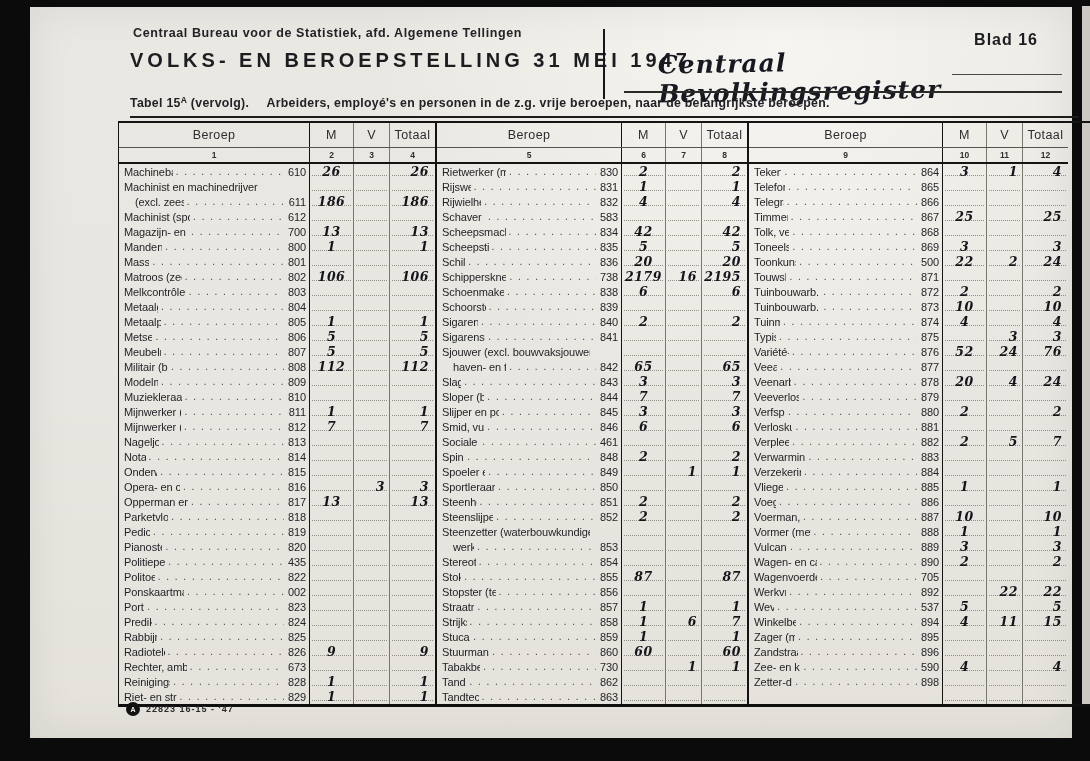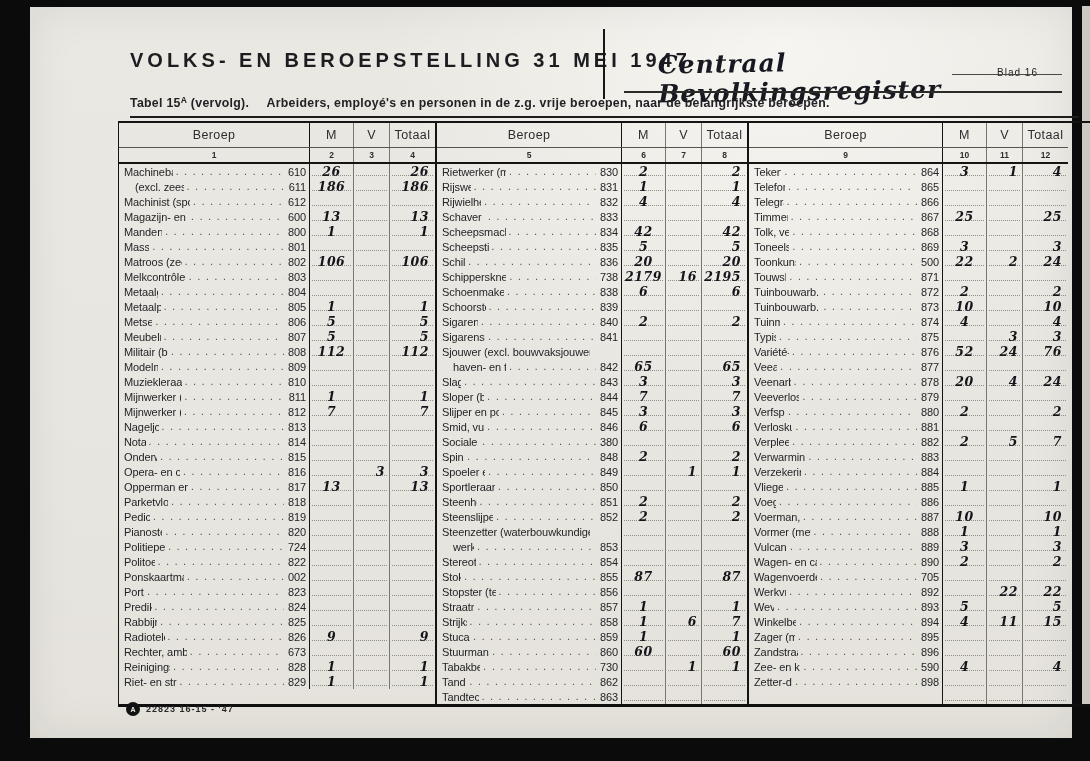--- a/index.html
+++ b/index.html
@@ -12,22 +12,22 @@
              radial-gradient(ellipse at 72% 5%, #f6f5f1 0%, rgba(246,245,241,0) 38%),
              linear-gradient(180deg,#eae8e2 0%,#e8e6e0 55%,#e4e2db 100%);
            box-shadow: inset 0 0 45px rgba(0,0,0,0.07); }
 
   
   .agency { position:absolute; left:103px; top:19px; font-size:12.5px; font-weight:700;
             letter-spacing:0.6px; color:#232327; }
   .doc-title { position:absolute; left:100px; top:42px; font-size:20px; font-weight:700;
                letter-spacing:4px; color:#1d1d21; }
   .hdr-divider { position:absolute; left:573px; top:22px; width:2px; height:70px; background:#161616; }
-  .blad { position:absolute; right:34px; top:24px; font-size:10px; font-weight:400;
-          letter-spacing:1px; color:#1d1d21;margin-top:36px; }
+  .blad { position:absolute; right:34px; top:24px; font-size:16px; font-weight:700;
+          letter-spacing:1px; color:#1d1d21; }
   .script-title { position:absolute; left:628px; top:40px; font-family:"DejaVu Serif", serif;
                   font-style:italic; font-weight:700; font-size:25px; letter-spacing:1px;
                   color:#181820; transform:rotate(-1deg); }
   .hw-line-a { position:absolute; left:922px; top:67px; width:110px; height:1px; background:#4a4a46; }
   .hw-line-b { position:absolute; left:594px; top:84px; width:438px; height:2px; background:#2a2a28; }
 
   .caption { position:absolute; left:100px; top:88px; width:949px; font-size:12.3px; font-weight:700;
              color:#222226; border-bottom:2px solid #1c1c1a; padding-bottom:6px; letter-spacing:0.3px; }
   .caption .cap-label { margin-right:14px; }
   .caption .sup { font-size:8.5px; vertical-align:4px; }
@@ -79,20 +79,21 @@
           display:flex; align-items:center; justify-content:center; font-size:7px; font-weight:700; }
   .print-code { font-size:9px; font-weight:700; letter-spacing:1px; color:#2a2a2a; }
 </style>
 </head>
 <body>
 
 <div class="stage">
   <div class="right-strip"></div>
   <div class="paper">
 
+    <div class="agency">Centraal Bureau voor de Statistiek, afd. Algemene Tellingen</div>
     <div class="doc-title">VOLKS- EN BEROEPSTELLING 31 MEI 1947</div>
     <div class="hdr-divider"></div>
     <div class="blad">Blad 16</div>
     <div class="script-title">Centraal Bevolkingsregister</div>
     <div class="hw-line-a"></div>
     <div class="hw-line-b"></div>
 
     <div class="caption">
       <span class="cap-label"><span>Tabel 15</span><span class="sup">A</span><span> (vervolg).</span></span>
       <span>Arbeiders, employé's en personen in de z.g. vrije beroepen, naar de belangrijkste beroepen.</span>
@@ -122,20 +123,36 @@
               <span class="hw">26</span>
             </div>
             <div class="vcell vv vln">
               <span class="hw"></span>
             </div>
             <div class="vcell tt vln">
               <span class="hw">26</span>
             </div>
           </div>
           <div class="brow">
+            <div class="ncell">
+              <span class="nm">Machinist en machinedrijver</span>
+              <span class="leader off"></span>
+              <span class="code"></span>
+            </div>
+            <div class="vcell mm vlk">
+              <span class="hw"></span>
+            </div>
+            <div class="vcell vv vln">
+              <span class="hw"></span>
+            </div>
+            <div class="vcell tt vln">
+              <span class="hw"></span>
+            </div>
+          </div>
+          <div class="brow">
             <div class="ncell ind">
               <span class="nm">(excl. zeescheepvaart)</span>
               <span class="leader"></span>
               <span class="code">611</span>
             </div>
             <div class="vcell mm vlk">
               <span class="hw">186</span>
             </div>
             <div class="vcell vv vln">
               <span class="hw"></span>
@@ -157,21 +174,21 @@
               <span class="hw"></span>
             </div>
             <div class="vcell tt vln">
               <span class="hw"></span>
             </div>
           </div>
           <div class="brow">
             <div class="ncell">
               <span class="nm">Magazijn- en pakhuispersoneel</span>
               <span class="leader"></span>
-              <span class="code">600</span>
+              <span class="code">700</span>
             </div>
             <div class="vcell mm vlk">
               <span class="hw">13</span>
             </div>
             <div class="vcell vv vln">
               <span class="hw"></span>
             </div>
             <div class="vcell tt vln">
               <span class="hw">13</span>
             </div>
@@ -509,21 +526,21 @@
               <span class="hw"></span>
             </div>
             <div class="vcell tt vln">
               <span class="hw"></span>
             </div>
           </div>
           <div class="brow">
             <div class="ncell">
               <span class="nm">Politiepersoneel</span>
               <span class="leader"></span>
-              <span class="code">724</span>
+              <span class="code">435</span>
             </div>
             <div class="vcell mm vlk">
               <span class="hw"></span>
             </div>
             <div class="vcell vv vln">
               <span class="hw"></span>
             </div>
             <div class="vcell tt vln">
               <span class="hw"></span>
             </div>
@@ -731,21 +748,21 @@
               <span class="hw"></span>
             </div>
             <div class="vcell tt vln">
               <span class="hw">4</span>
             </div>
           </div>
           <div class="brow">
             <div class="ncell">
               <span class="nm">Schaver (metaal-)</span>
               <span class="leader"></span>
-              <span class="code">833</span>
+              <span class="code">583</span>
             </div>
             <div class="vcell mm vlk">
               <span class="hw"></span>
             </div>
             <div class="vcell vv vln">
               <span class="hw"></span>
             </div>
             <div class="vcell tt vln">
               <span class="hw"></span>
             </div>
@@ -971,21 +988,21 @@
               <span class="hw"></span>
             </div>
             <div class="vcell tt vln">
               <span class="hw">6</span>
             </div>
           </div>
           <div class="brow">
             <div class="ncell">
               <span class="nm">Sociale werker</span>
               <span class="leader"></span>
-              <span class="code">380</span>
+              <span class="code">461</span>
             </div>
             <div class="vcell mm vlk">
               <span class="hw"></span>
             </div>
             <div class="vcell vv vln">
               <span class="hw"></span>
             </div>
             <div class="vcell tt vln">
               <span class="hw"></span>
             </div>
@@ -1737,21 +1754,21 @@
               <span class="hw">22</span>
             </div>
             <div class="vcell tt vln">
               <span class="hw">22</span>
             </div>
           </div>
           <div class="brow">
             <div class="ncell">
               <span class="nm">Wever</span>
               <span class="leader"></span>
-              <span class="code">893</span>
+              <span class="code">537</span>
             </div>
             <div class="vcell mm vlk">
               <span class="hw">5</span>
             </div>
             <div class="vcell vv vln">
               <span class="hw"></span>
             </div>
             <div class="vcell tt vln">
               <span class="hw">5</span>
             </div>

